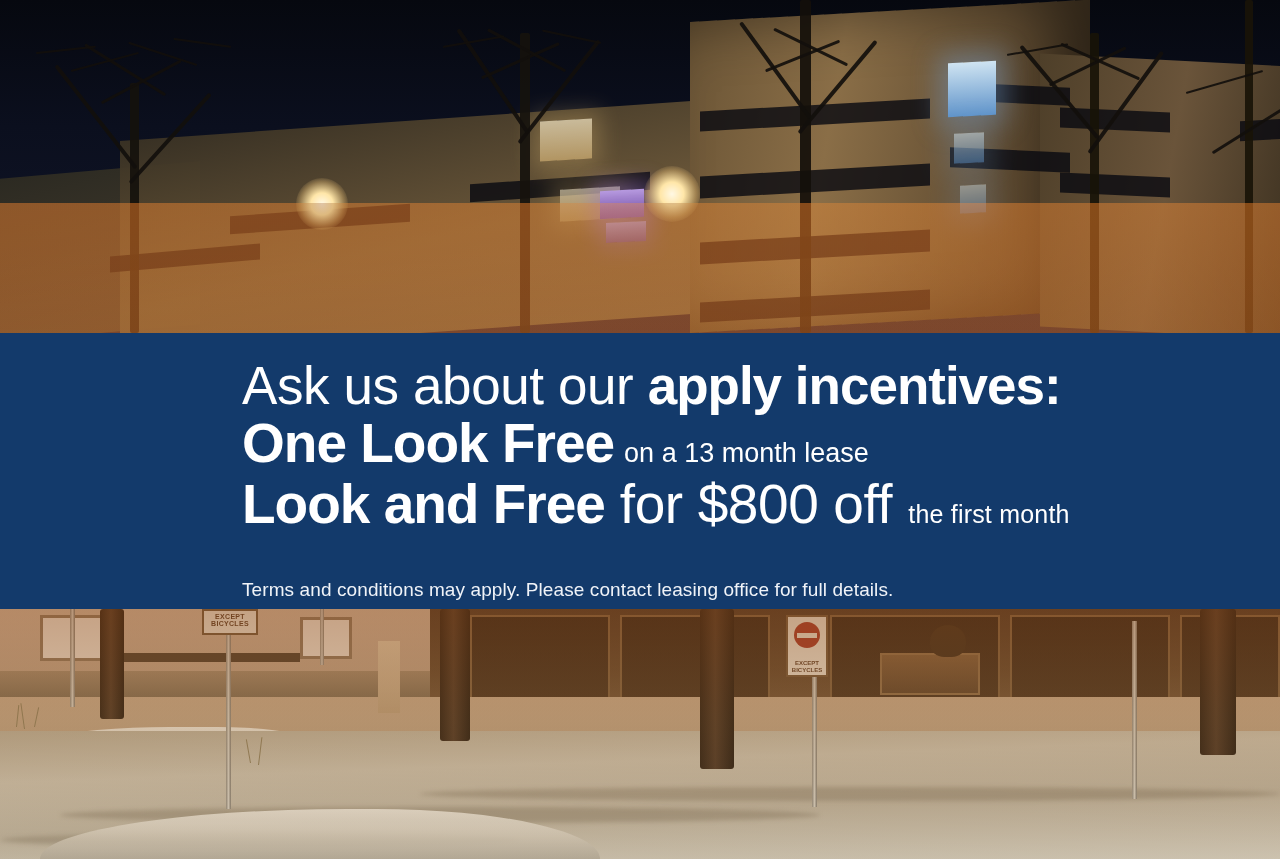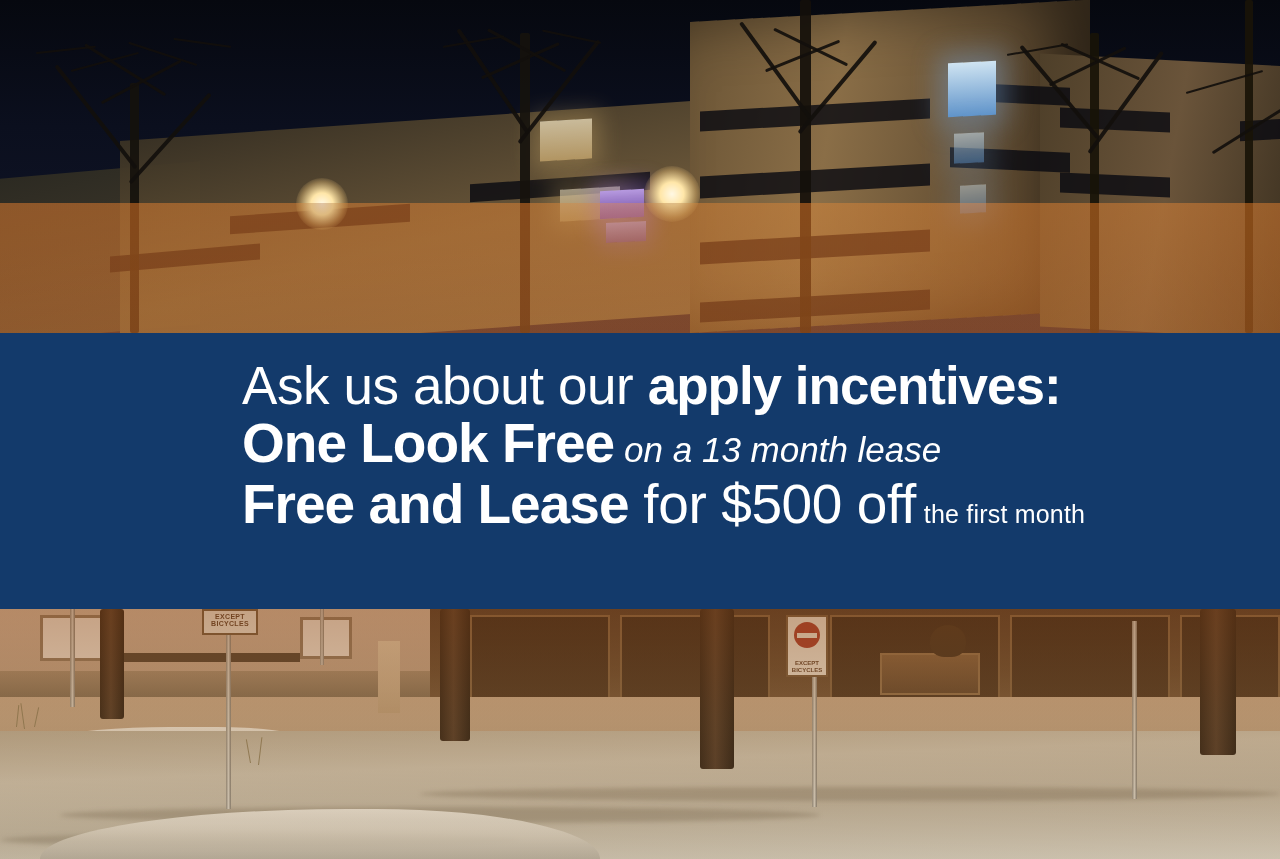--- a/index.html
+++ b/index.html
@@ -122,27 +122,28 @@
   .line {
     color:#ffffff;
     white-space:nowrap;
     line-height:1.0;
   }
   .l1 { font-size:53px; font-weight:300; letter-spacing:-.4px; margin-bottom:4px; }
   .l2 { font-size:55px; font-weight:300; letter-spacing:-.4px; margin-bottom:6px; }
   .l3 { font-size:55px; font-weight:300; letter-spacing:-.4px; }
   .b  { font-weight:700; letter-spacing:-1px; }
   .sm-ital {
-    font-size:35px; font-weight:400; font-style:italic; letter-spacing:0px;
+    font-size:27px; font-weight:400; letter-spacing:0px;
     padding-left:10px;
     margin-top:38px;
   }
   .sm-plain {
     font-size:25px; font-weight:300; letter-spacing:.2px;
     padding-left:8px;
+    margin-left:8px;
   }
   .terms {
     color:#f0f3f8;
     font-size:19px;
     font-weight:300;
     letter-spacing:.1px;
     margin-top:47px;
     white-space:nowrap;
   }
 
@@ -320,22 +321,23 @@
     <div class="warm-band"></div>
     <div class="warm-band2"></div>
   </div>
 
   <div class="banner">
 
     <div class="line l1"><span>Ask us about our </span><span class="b">apply incentives:</span></div>
 
     <div class="line l2"><span class="b">One Look Free</span><span class="sm-ital">on a 13 month lease</span></div>
 
-    <div class="line l3"><span class="b">Free and Lease</span><span> for $500 off</span><span class="sm-plain">the first month</span></div>
-
+    <div class="line l3"><span class="b">Look and Free</span><span> for $800 off</span><span class="sm-plain">the first month</span></div>
+
+    <div class="terms">Terms and conditions may apply. Please contact leasing office for full details.</div>
   </div>
 
   <div class="photo-bottom">
 
     <div class="housefront"></div>
     <div class="hf-win" style="left:40px;top:6px;width:70px;height:46px;"></div>
     <div class="hf-win" style="left:300px;top:8px;width:52px;height:42px;"></div>
     <div style="position:absolute;left:120px;top:44px;width:180px;height:9px;background:#4a3a28;"></div>
     <div style="position:absolute;left:0px;top:62px;width:430px;height:26px;background:linear-gradient(180deg,#9d8568,#7d6a50);"></div>
 

